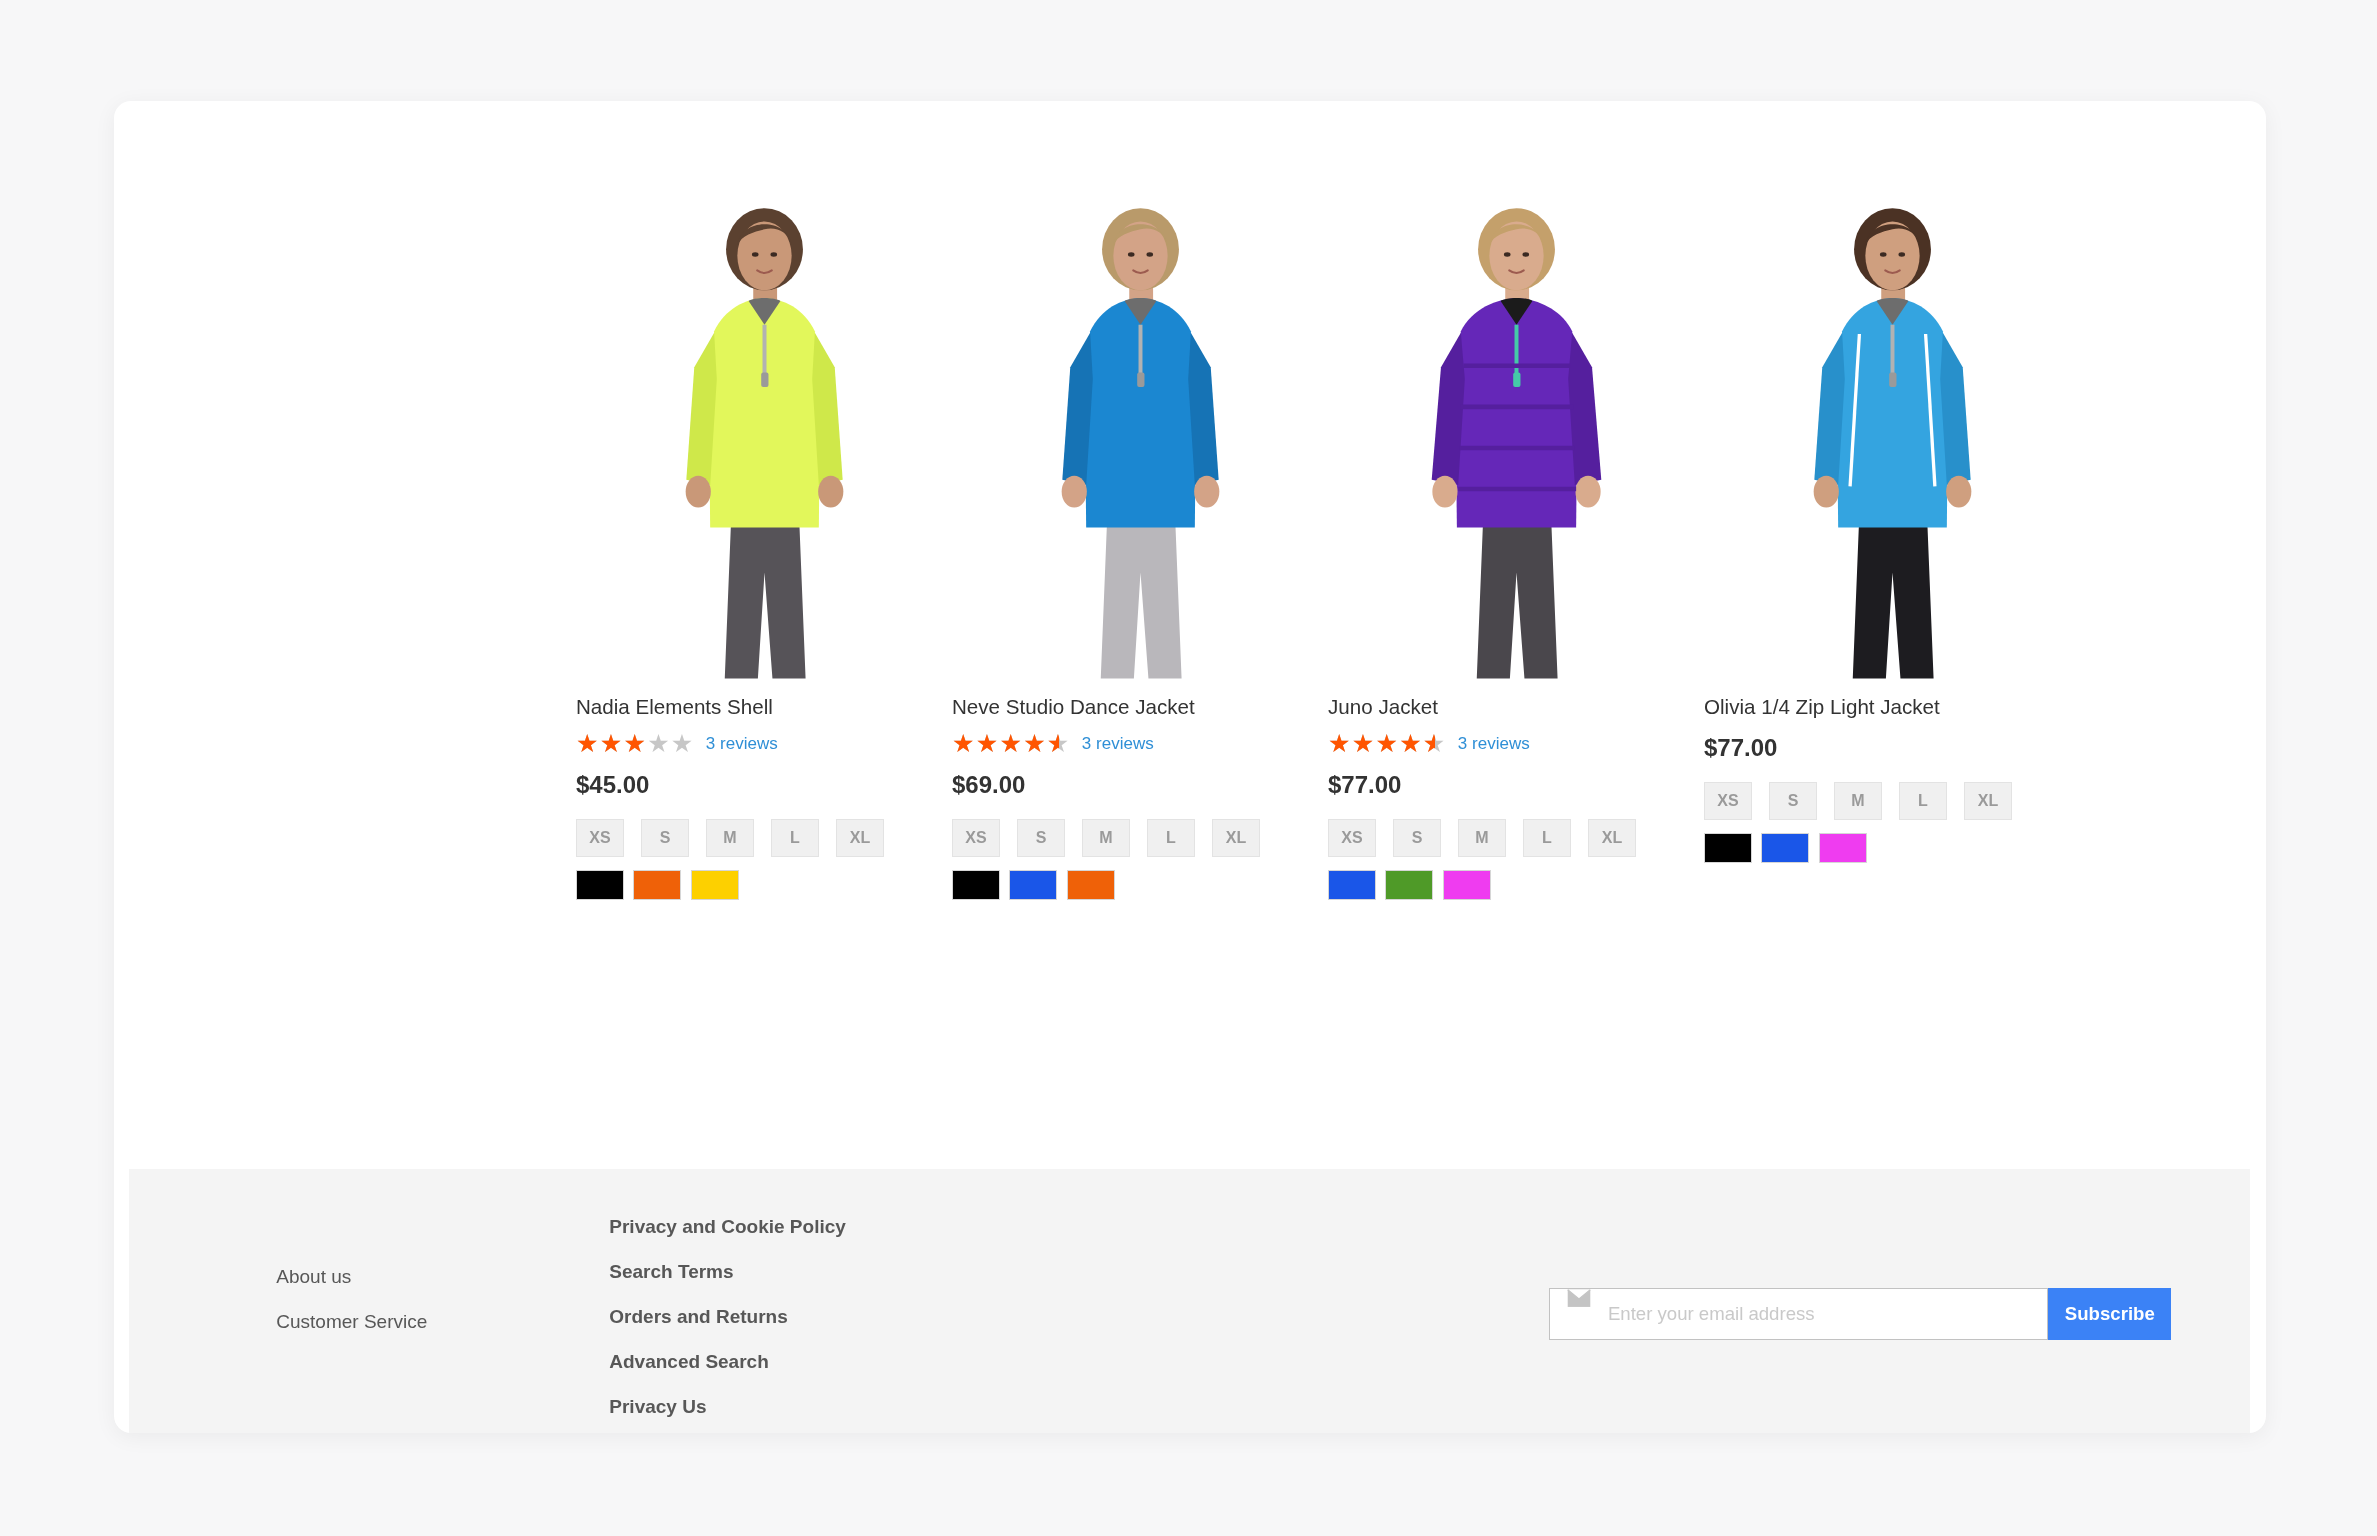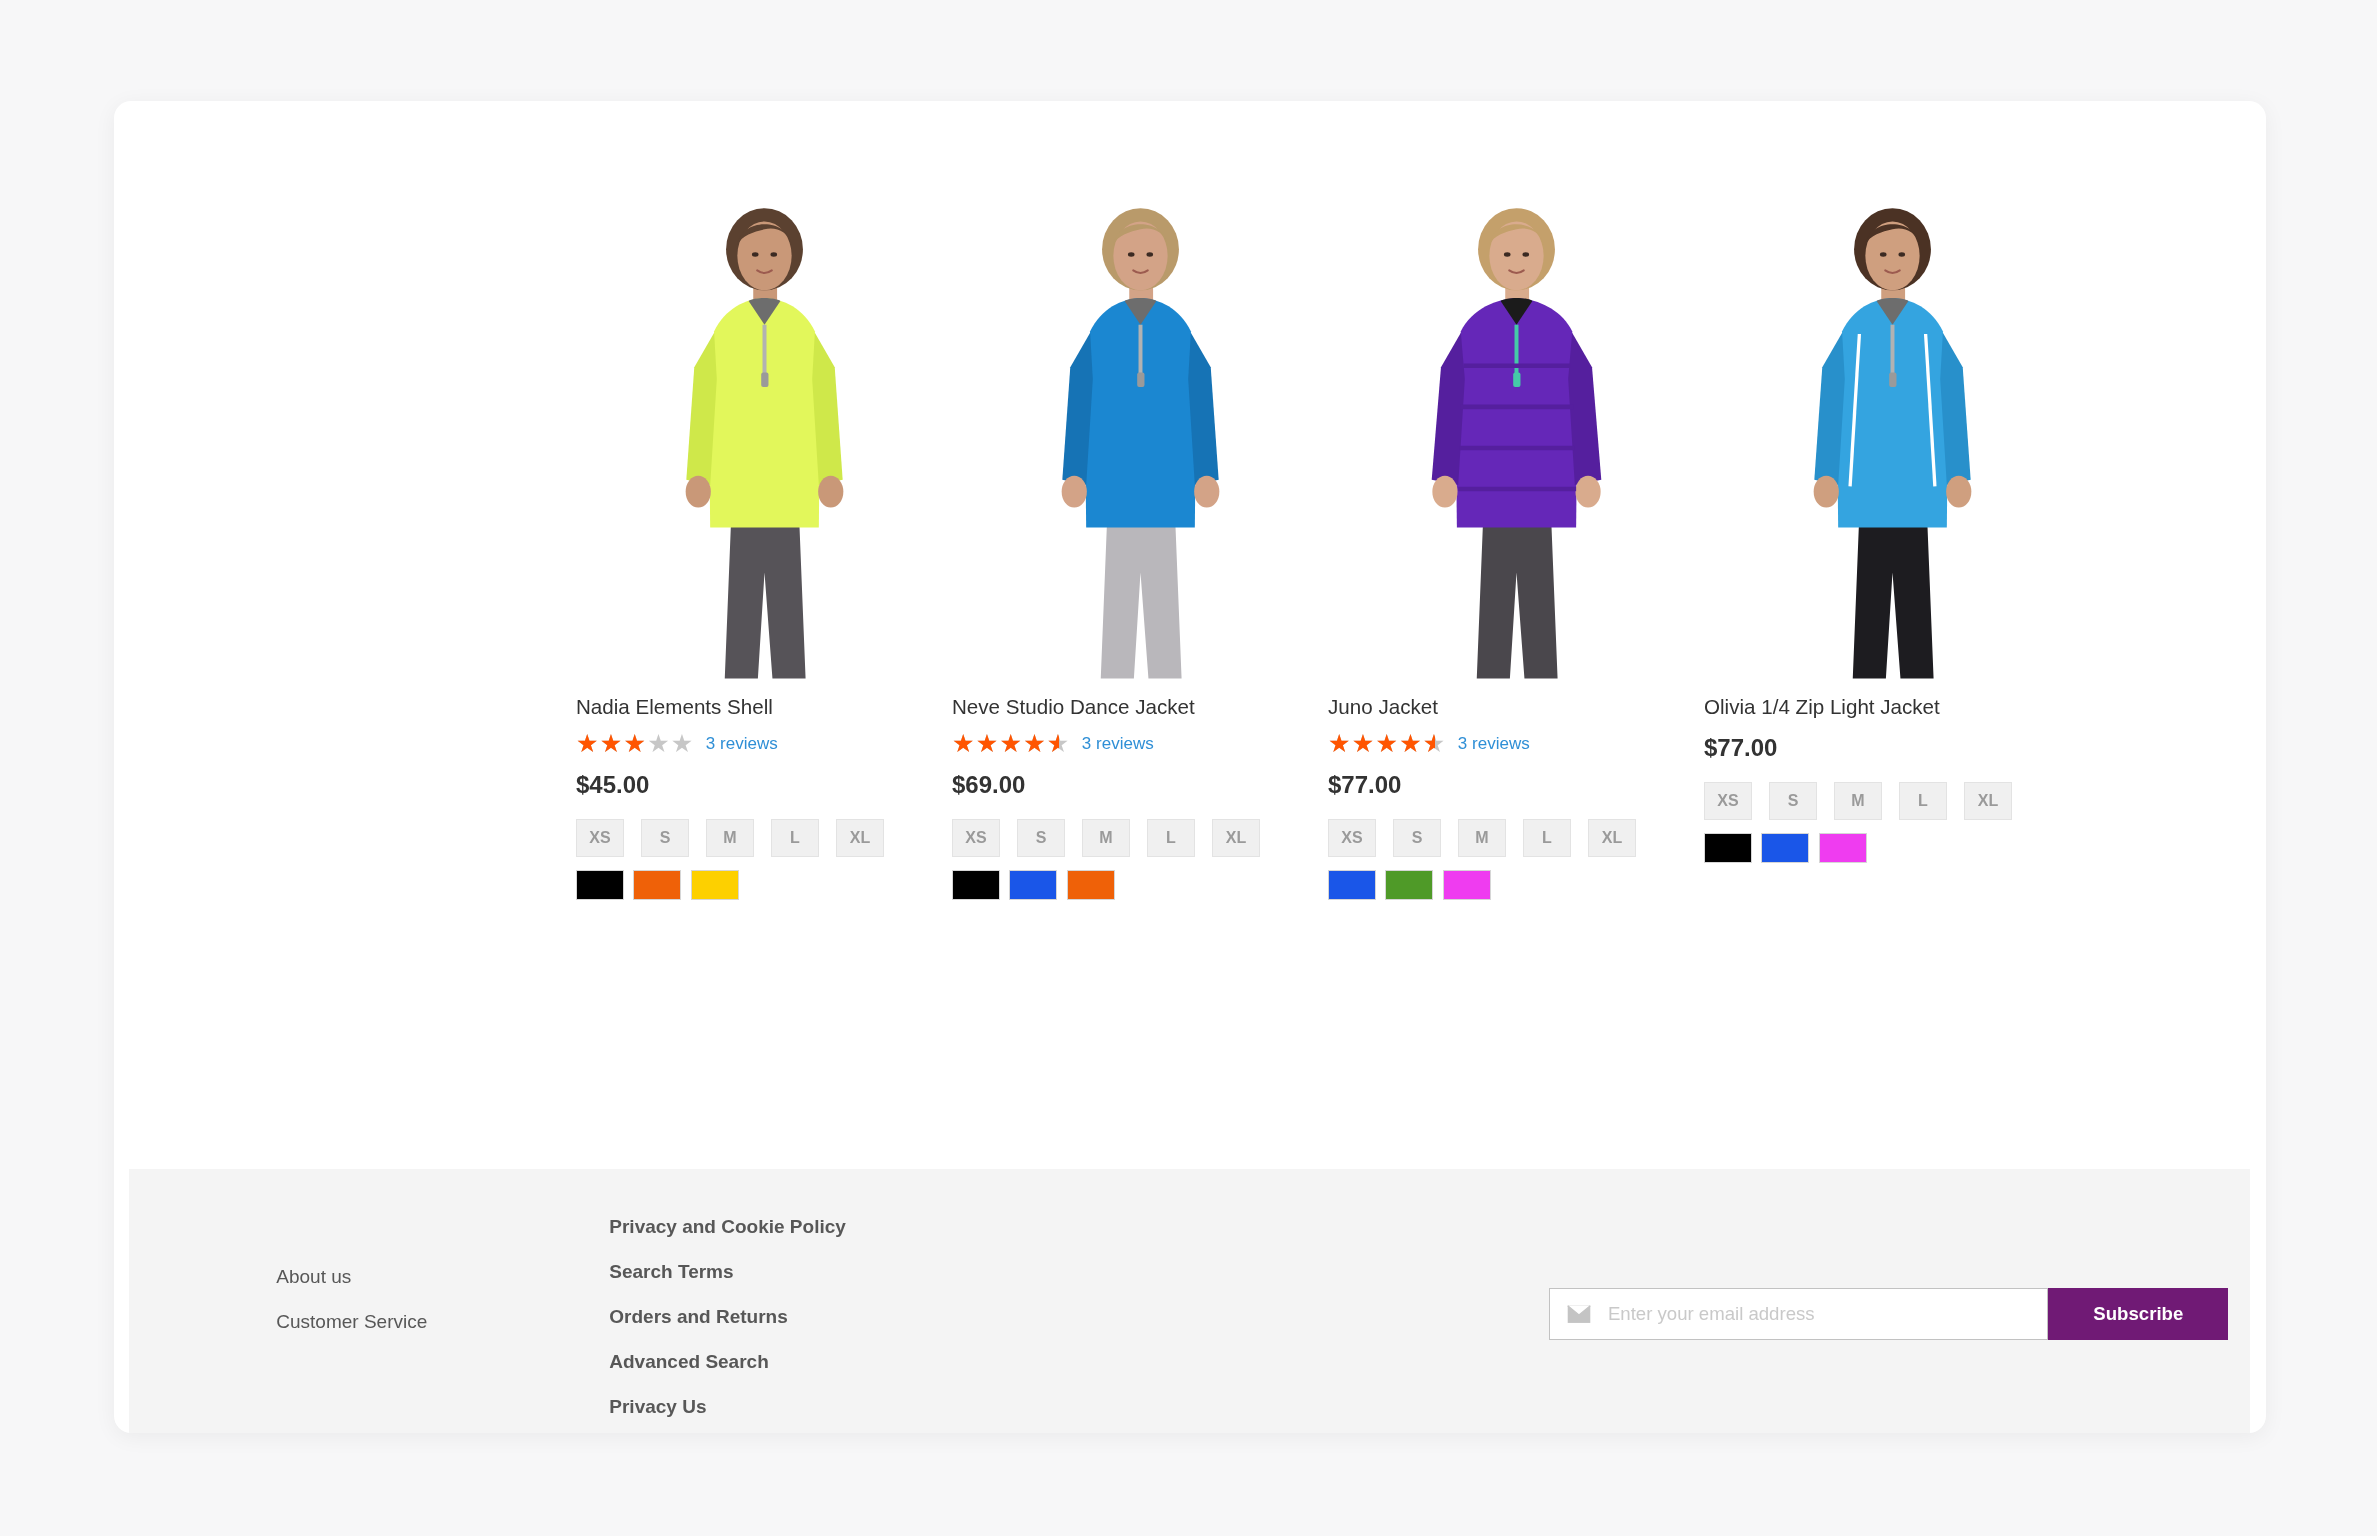--- a/index.html
+++ b/index.html
@@ -205,38 +205,37 @@
     display: flex;
     height: 52px;
   }
   #newsletter-input-wrap {
     width: 499px;
     height: 52px;
     background: #ffffff;
     border: 0.7px solid #c2c2c2;
     box-sizing: border-box;
     display: flex;
-    align-items: center;
     padding-left: 17px;
     gap: 14.6px;
   }
   #newsletter-email-input {
     border: none;
     outline: none;
     font-size: 18.6px;
     color: #555;
     font-family: "Liberation Sans", sans-serif;
     background: transparent;
     width: 411px;
   }
   #newsletter-email-input::placeholder { color: #c9c9c9; }
   #subscribe-button {
-    width: 180px;
+    width: 123px;
     height: 52px;
-    background: #701a75;
+    background: #3b82f6;
     border: none;
     color: #ffffff;
     font-size: 18.6px;
     font-weight: bold;
     font-family: "Liberation Sans", sans-serif;
     cursor: pointer;
   }
 </style>
 </head>
 <body>

